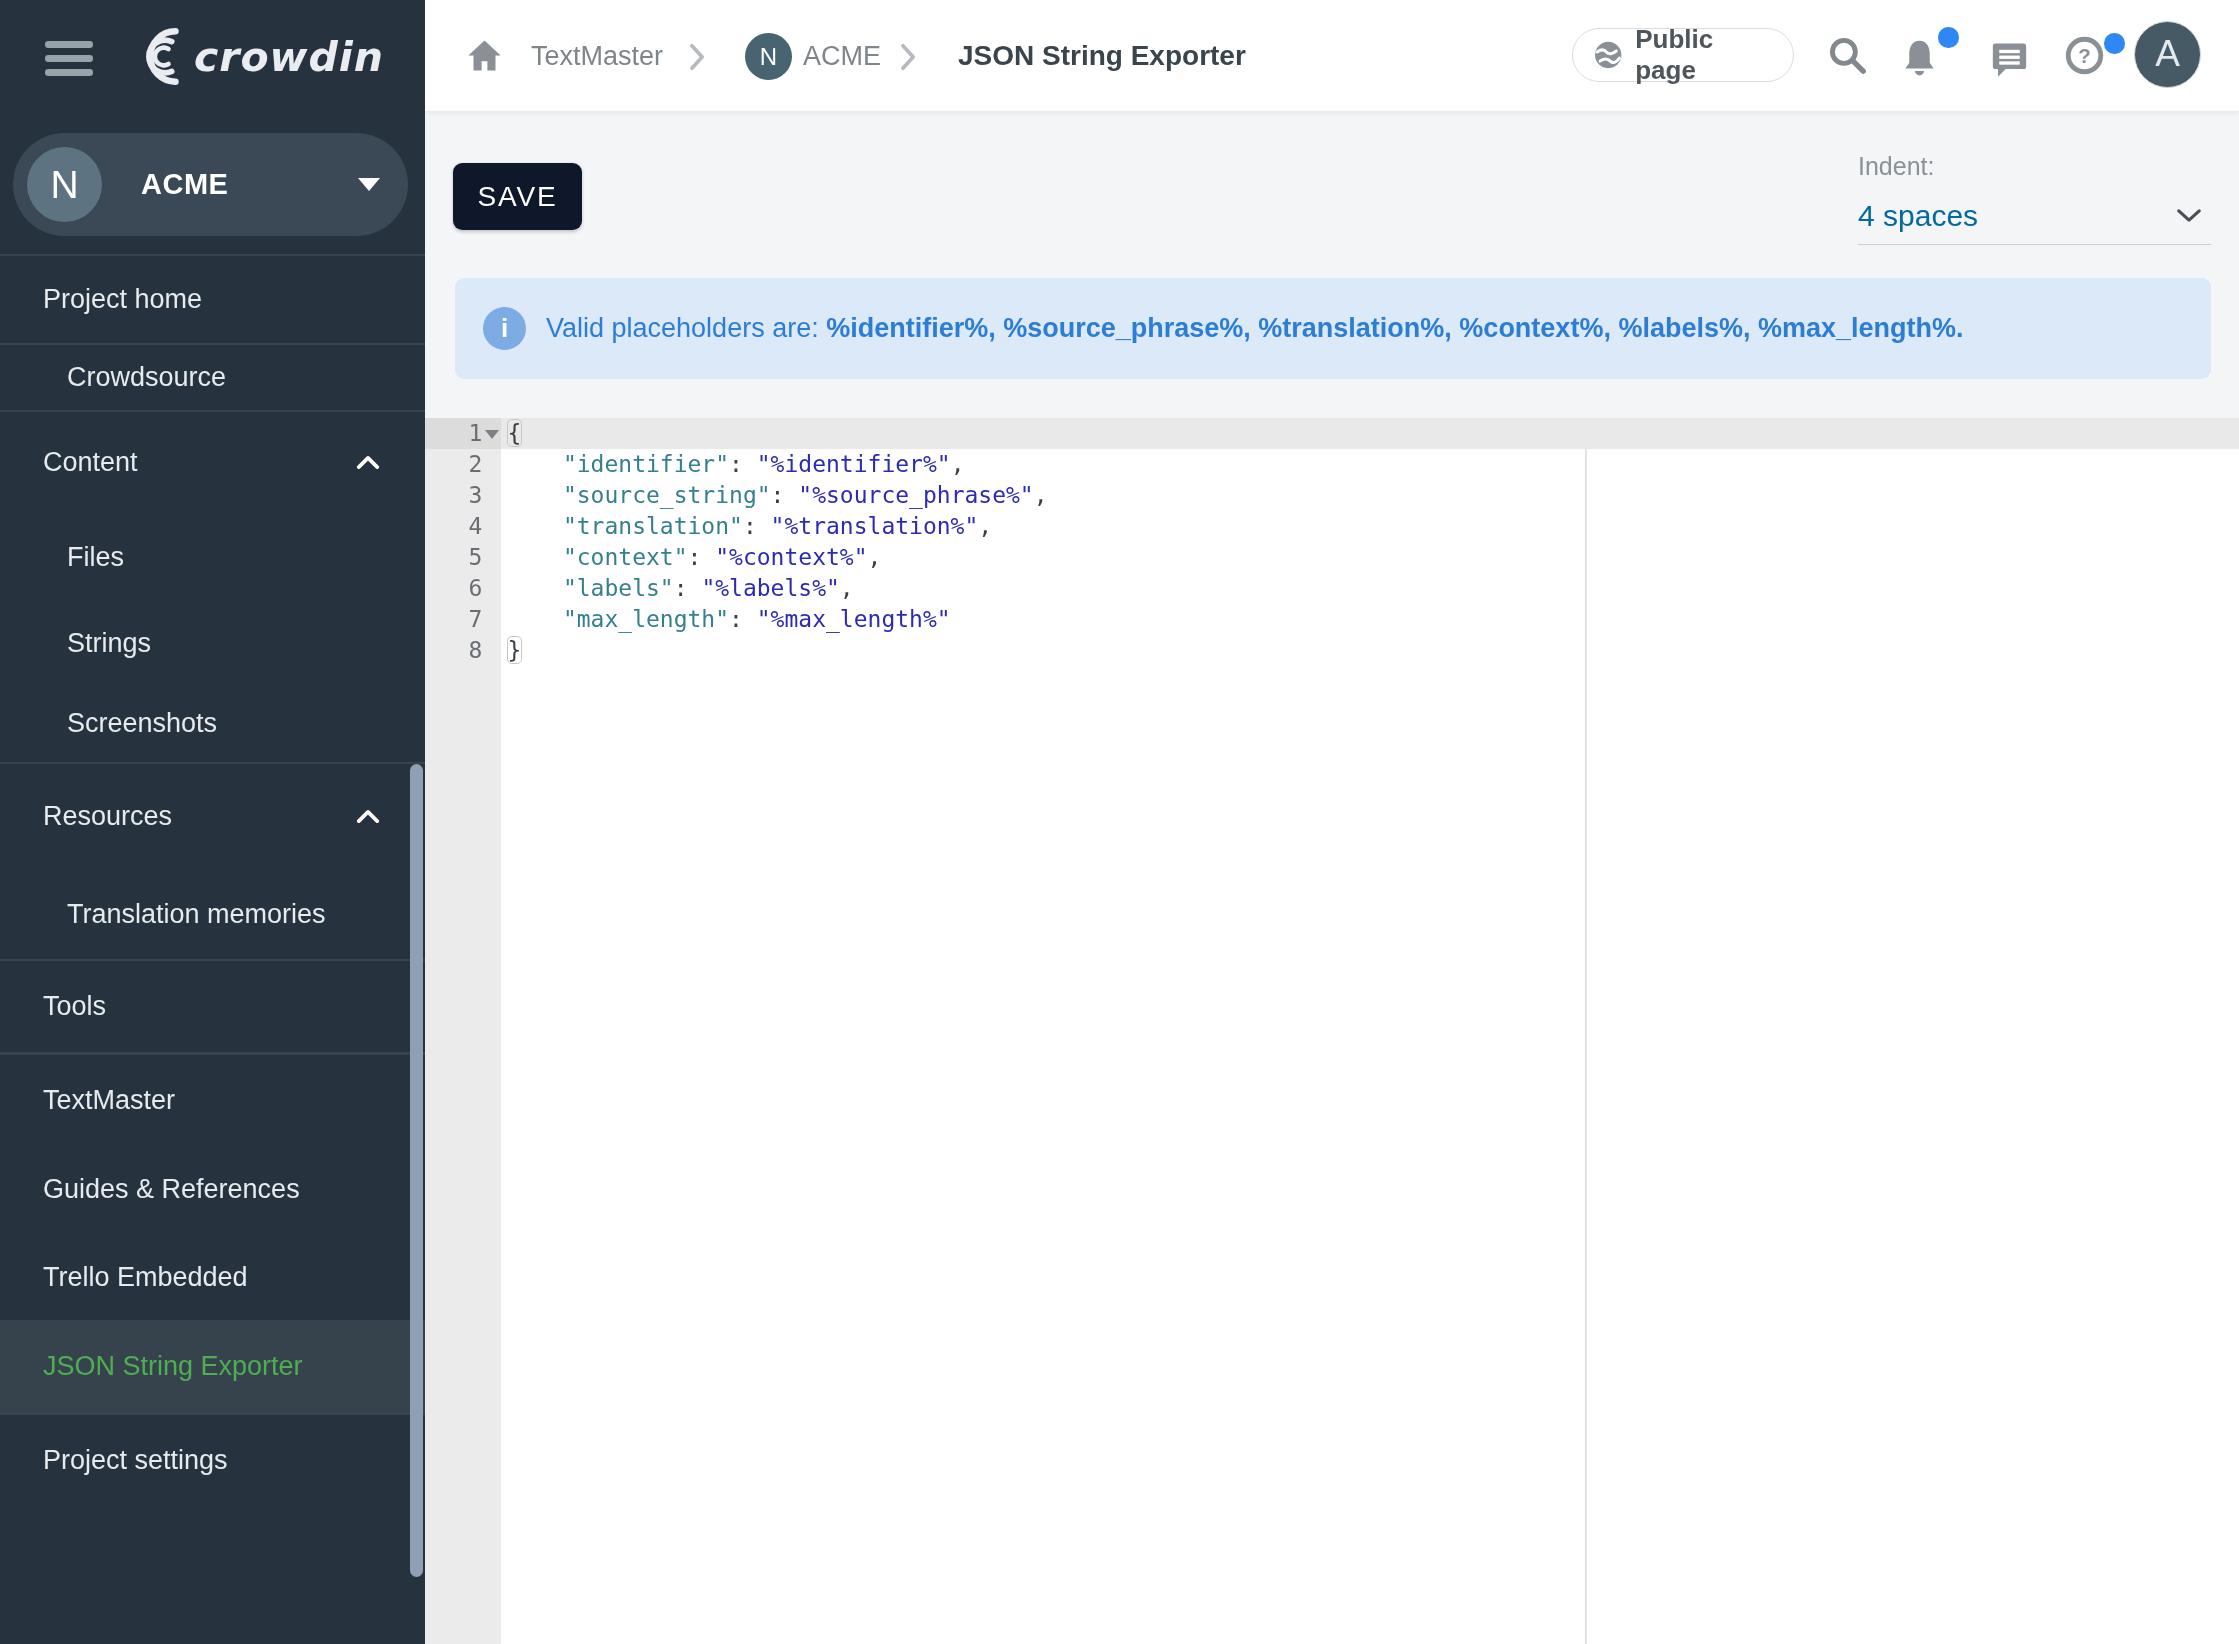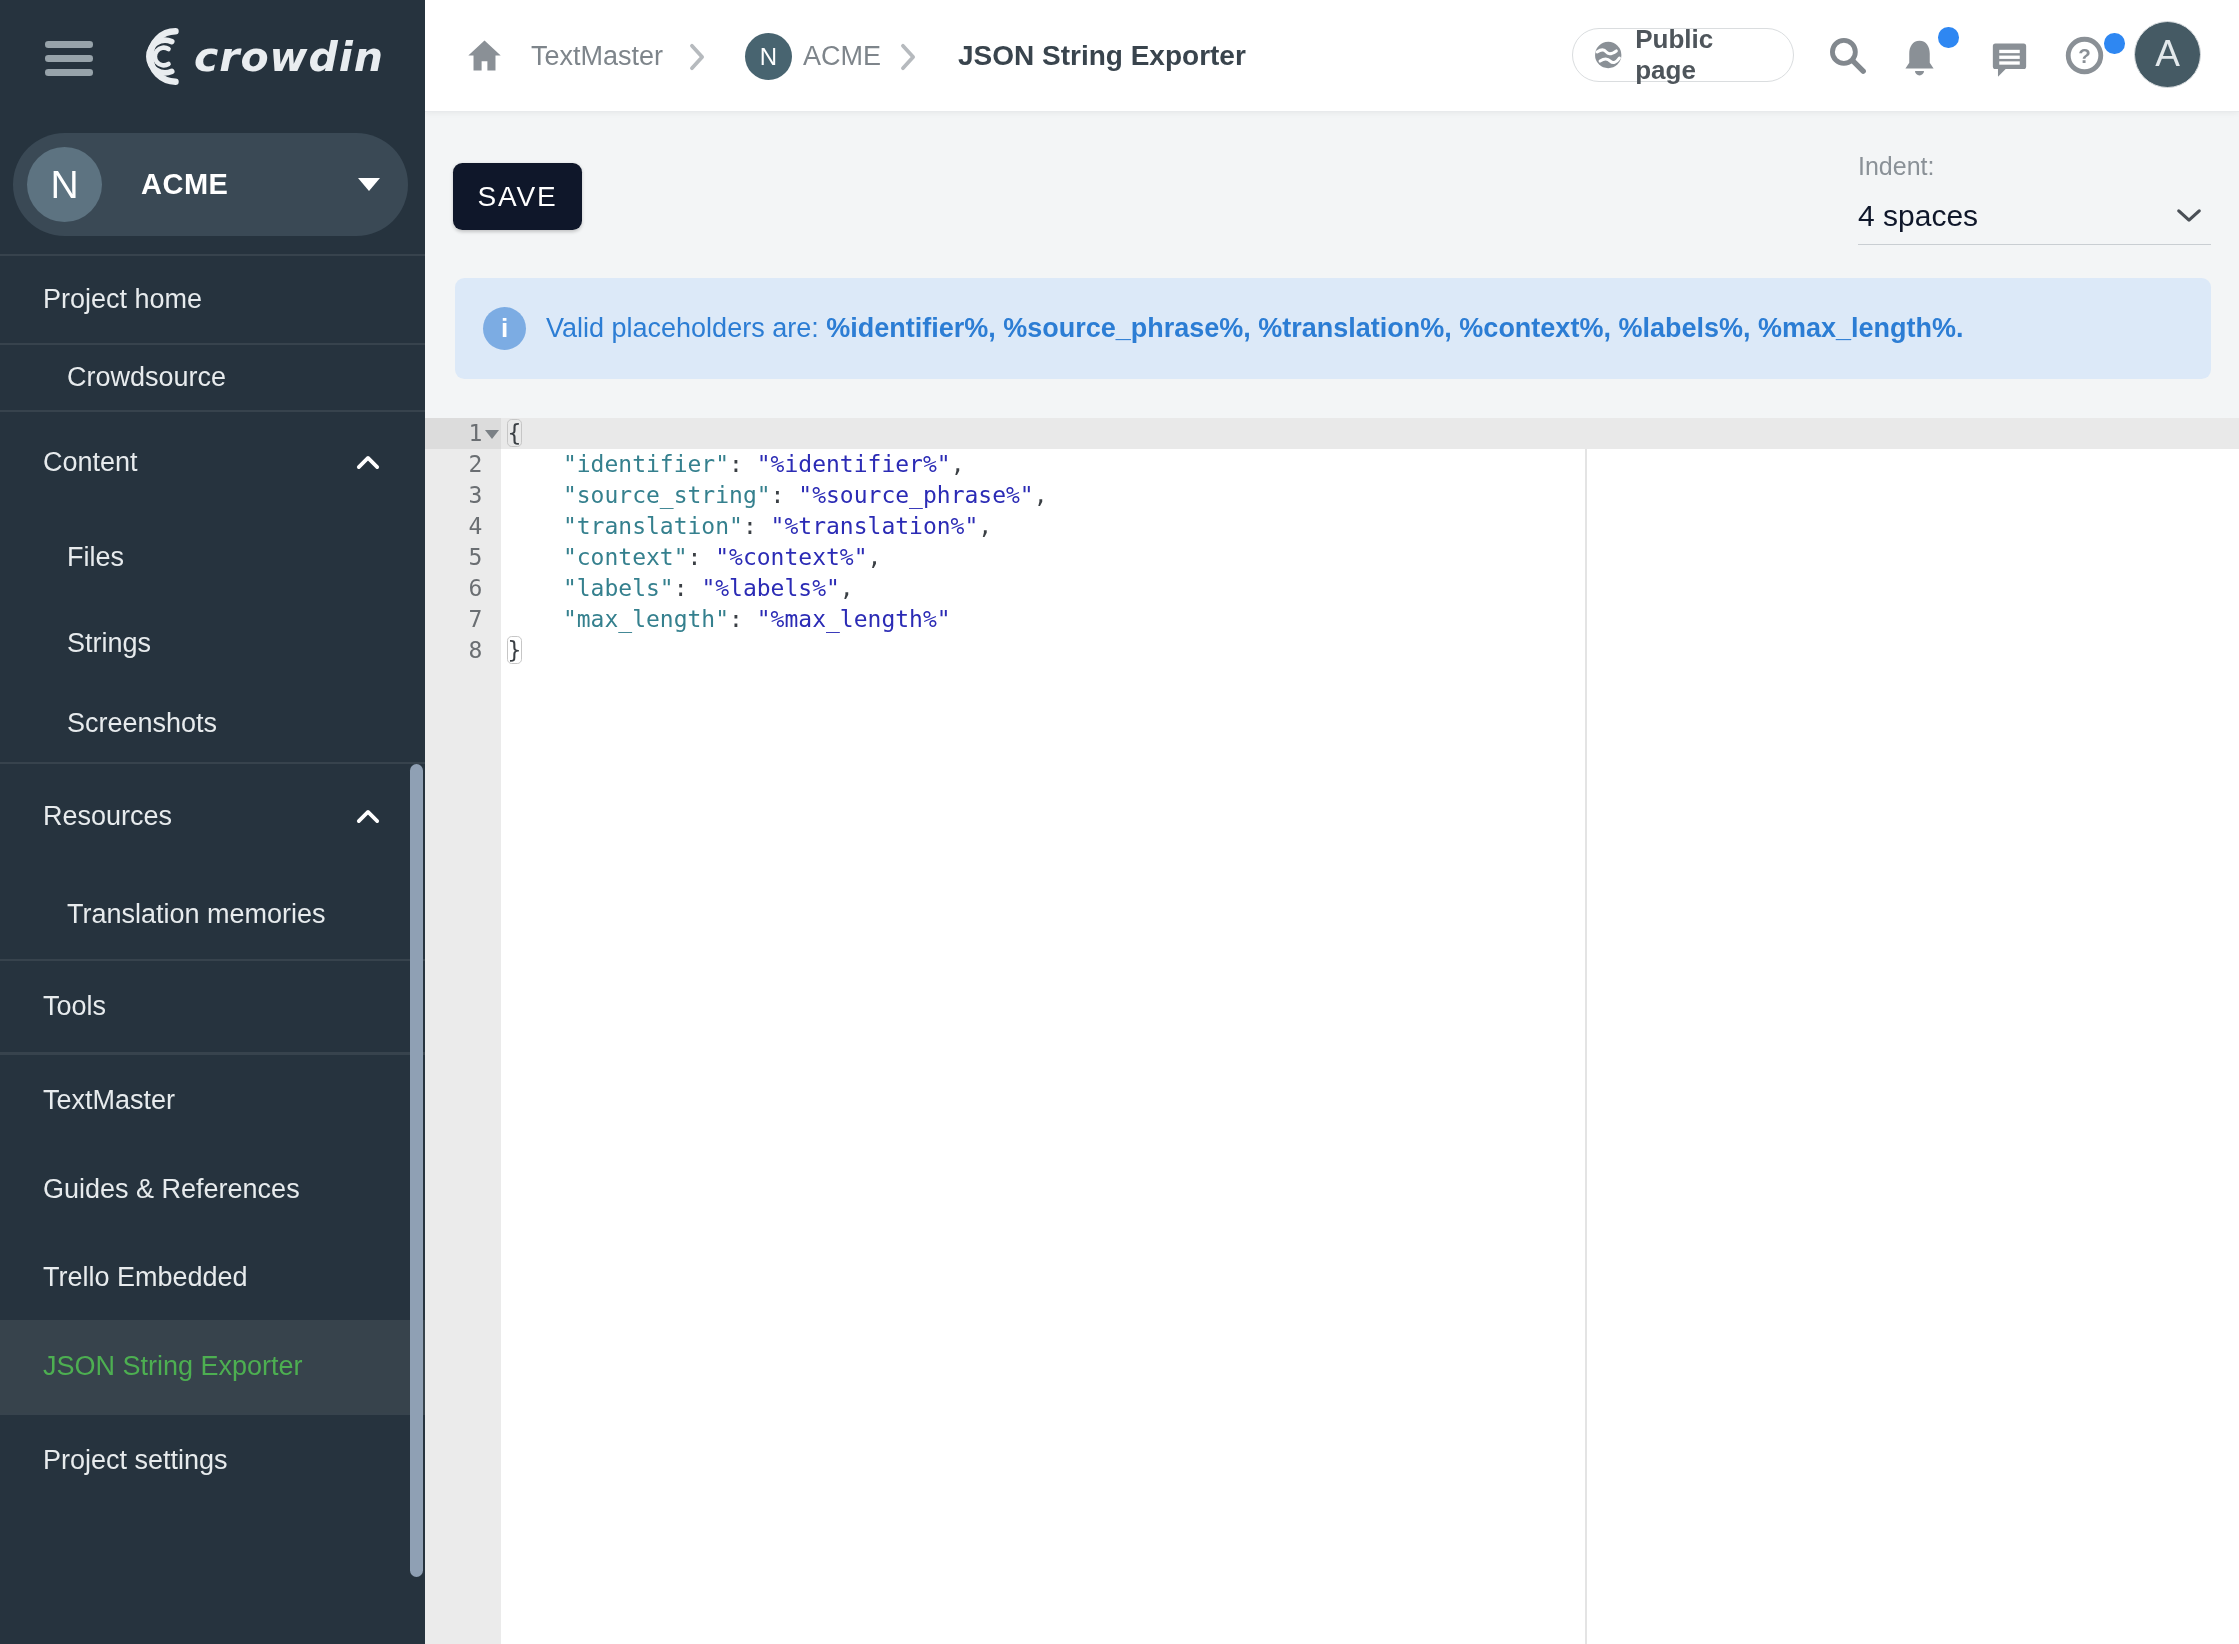--- a/index.html
+++ b/index.html
@@ -58,21 +58,21 @@
   
   .main{position:absolute;left:425px;top:112px;width:1814px;height:1533px;background:#F3F5F6;}
   .save-btn{position:absolute;left:28px;top:51px;width:129px;height:67px;background:#0f172a;
             color:#fff;border:none;border-radius:9.3px;font-size:28px;font-weight:500;
             letter-spacing:1.9px;font-family:"Liberation Sans",sans-serif;cursor:pointer;
             box-shadow:0 1.9px 3.7px rgba(0,0,0,0.2);}
   .indent-label{position:absolute;left:1433px;top:40px;color:#8A9197;font-size:25px;}
   .indent-select{position:absolute;left:1433px;top:75px;width:353px;height:58px;cursor:pointer;
                  border-bottom:1.9px solid #C9CED2;display:flex;align-items:center;
                  justify-content:space-between;padding-right:9.3px;}
-  .indent-value{color:#0f172a;font-size:30px;}
+  .indent-value{color:#0369a1;font-size:30px;}
   .banner{position:absolute;left:30px;top:166px;width:1756px;height:101px;background:#DCE9F8;
           border-radius:9.3px;display:flex;align-items:center;padding:0 28px;}
   .banner-icon{width:43px;height:43px;border-radius:50%;background:#7CACE3;color:#fff;
                font-size:26px;font-weight:700;display:flex;align-items:center;justify-content:center;
                flex:0 0 43px;}
   .banner-text{margin-left:20px;color:#2C7DD4;font-size:27px;white-space:nowrap;}
   .banner-text b{font-weight:700;}
 
   
   .editor{position:absolute;left:0;top:306px;width:1814px;height:1227px;background:#ffffff;}

